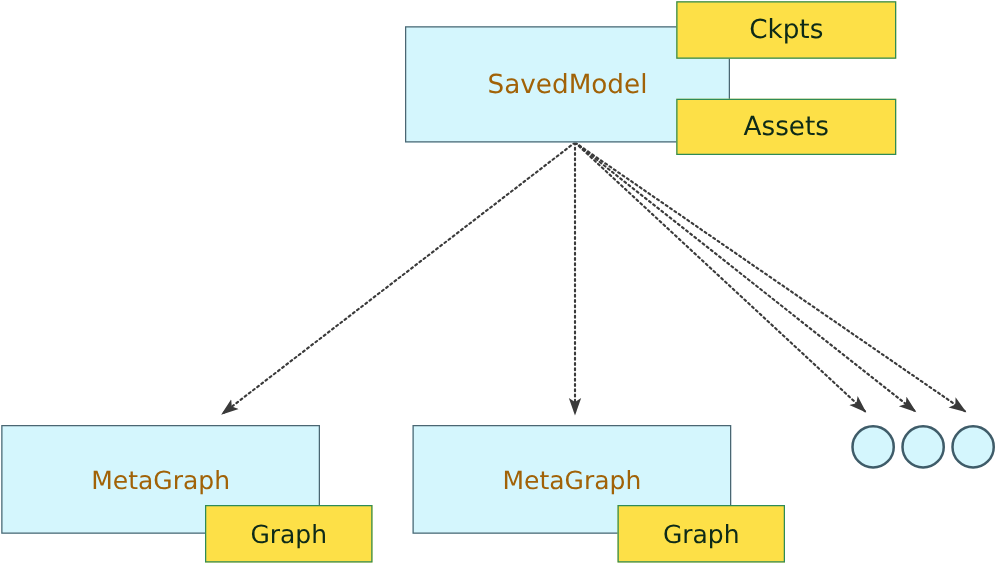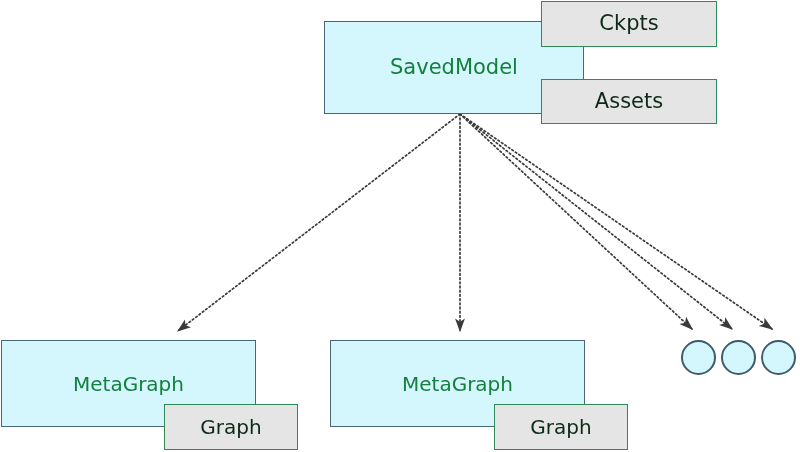--- a/index.html
+++ b/index.html
@@ -32,24 +32,24 @@
     display: flex;
     align-items: center;
     justify-content: center;
     text-align: center;
     line-height: 1.1;
     white-space: nowrap;
   }
   .node-blue {
     background: #d4f6fd;
     border: 1.6px solid #4a6672;
-    color: #15803d;
+    color: #a16207;
   }
   .node-green {
-    background: #e5e5e5;
+    background: #fde047;
     border: 1.6px solid #2e8b57;
     color: #0d2a18;
   }
   .node-circle {
     background: #d4f6fd;
     border: 2px solid #3f5c69;
     border-radius: 50%;
   }
   
   #node-savedmodel {

